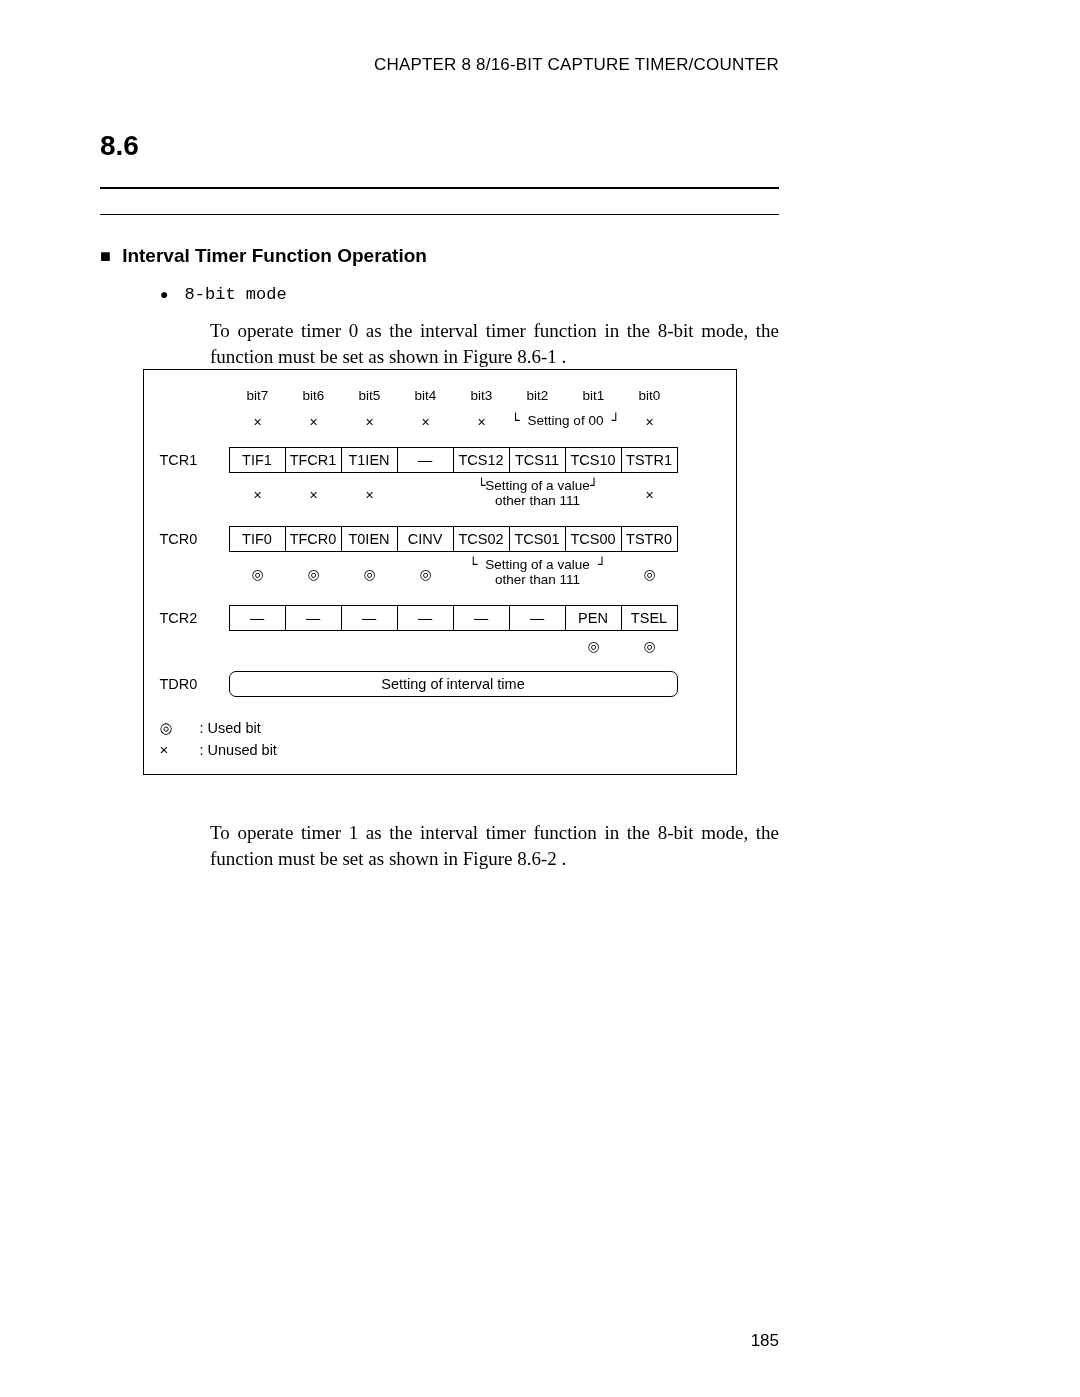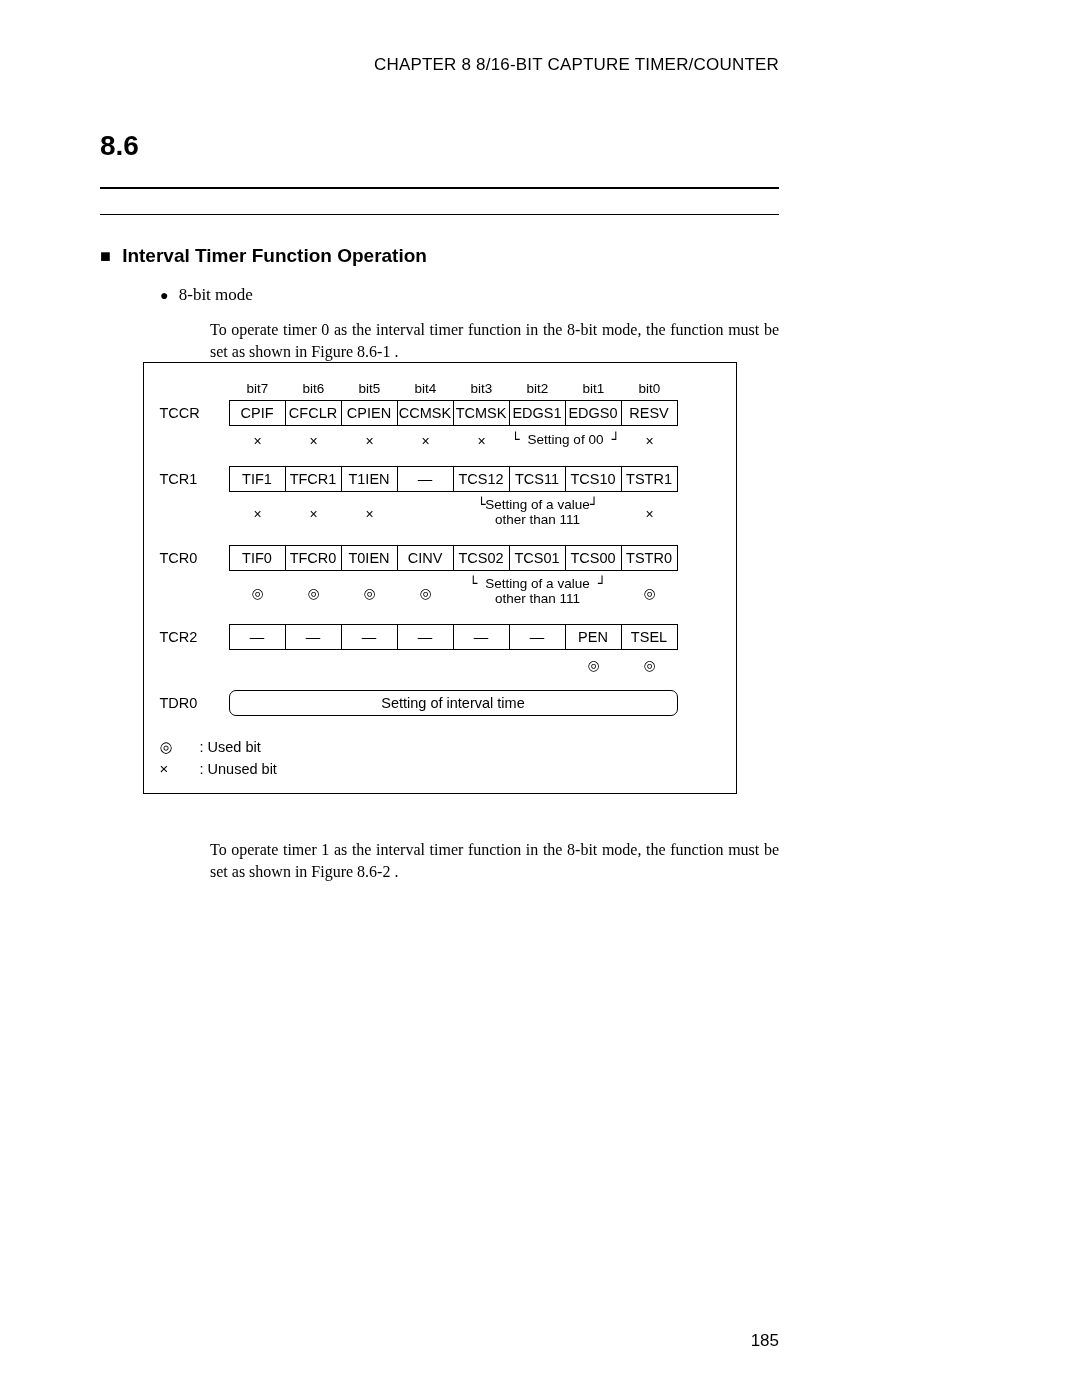--- a/index.html
+++ b/index.html
@@ -44,32 +44,32 @@
     font-family: Arial, Helvetica, sans-serif;
     font-weight: bold;
     font-size: 19px;
     margin: 8px 0 18px 0;
   }
   .subhead .sq {
     font-size: 18px;
     margin-right: 6px;
   }
   .bulleted {
-    font-family: Liberation Serif, serif;
+    font-family: Liberation Mono, monospace;
     font-size: 17px;
     margin-left: 60px;
     margin-bottom: 14px;
   }
   .bulleted .dot {
     font-size: 14px;
     margin-right: 6px;
   }
   .body-para {
     font-family: "Times New Roman", Times, serif;
-    font-size: 16px;
+    font-size: 19px;
     margin-left: 110px;
     line-height: 1.35;
     text-align: justify;
   }
   .figcap {
     font-family: Arial, Helvetica, sans-serif;
     font-weight: bold;
     font-size: 16px;
     text-align: center;
     margin: 30px 0 14px 0;
@@ -208,31 +208,20 @@
         <div class="bit-header">bit7</div>
         <div class="bit-header">bit6</div>
         <div class="bit-header">bit5</div>
         <div class="bit-header">bit4</div>
         <div class="bit-header">bit3</div>
         <div class="bit-header">bit2</div>
         <div class="bit-header">bit1</div>
         <div class="bit-header">bit0</div>
       </div>
 
-      <div class="reg-row-bits">
-        <div class="reg-label">TCCR</div>
-        <div class="cell">CPIF</div>
-        <div class="cell">CFCLR</div>
-        <div class="cell">CPIEN</div>
-        <div class="cell">CCMSK</div>
-        <div class="cell">TCMSK</div>
-        <div class="cell">EDGS1</div>
-        <div class="cell">EDGS0</div>
-        <div class="cell">RESV</div>
-      </div>
       <div class="reg-row-bits">
         <div></div>
         <div class="annot">×</div>
         <div class="annot">×</div>
         <div class="annot">×</div>
         <div class="annot">×</div>
         <div class="annot">×</div>
         <div class="annot-text span2"><span class="bracket">└ </span><span>Setting of 00</span><span class="bracket"> ┘</span></div>
         <div class="annot">×</div>
       </div>

